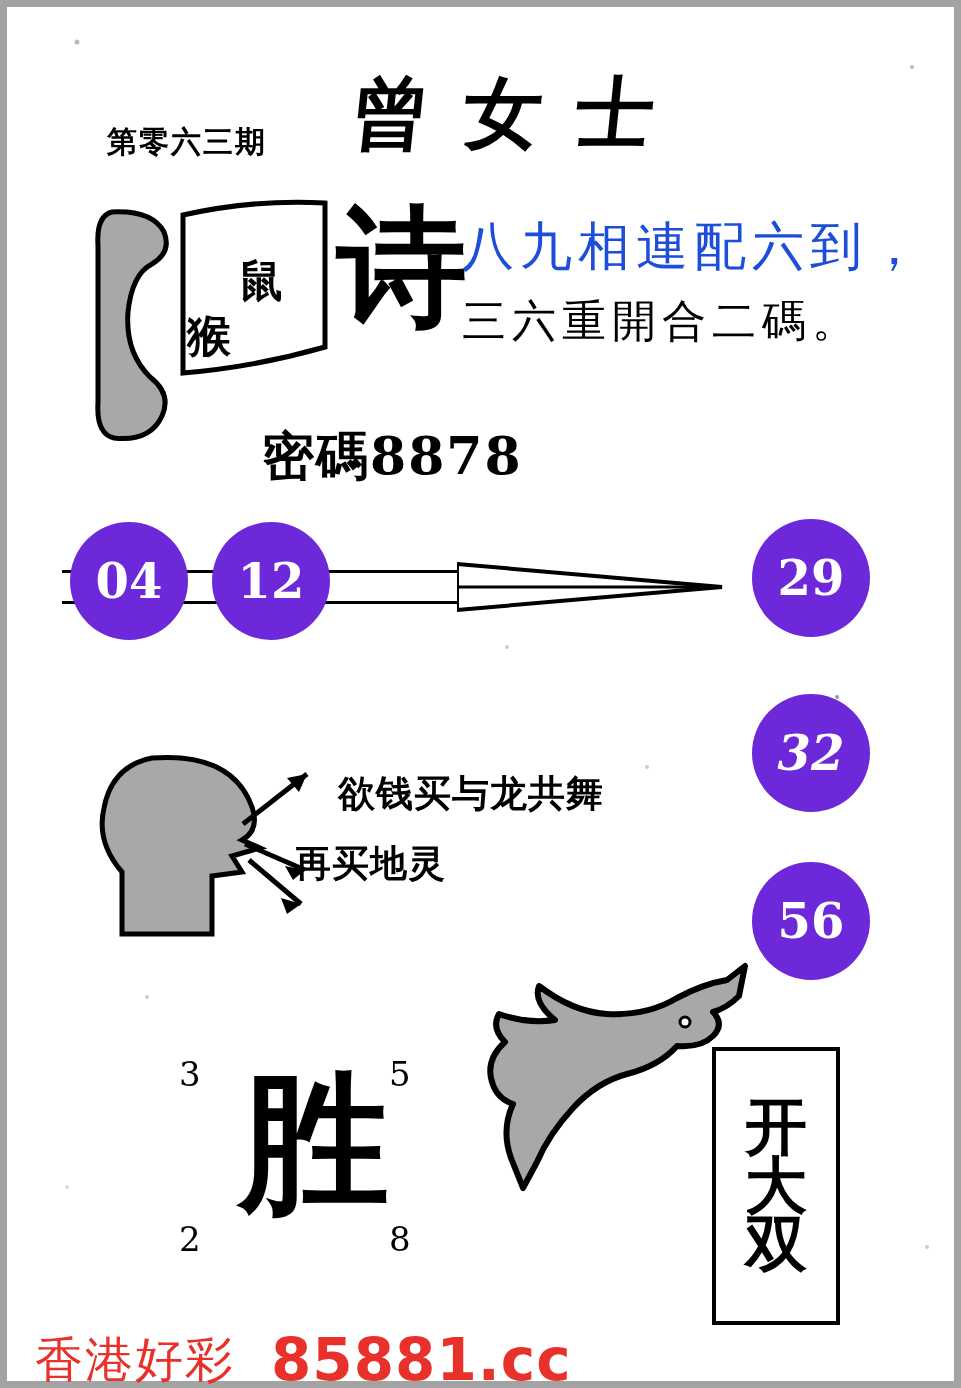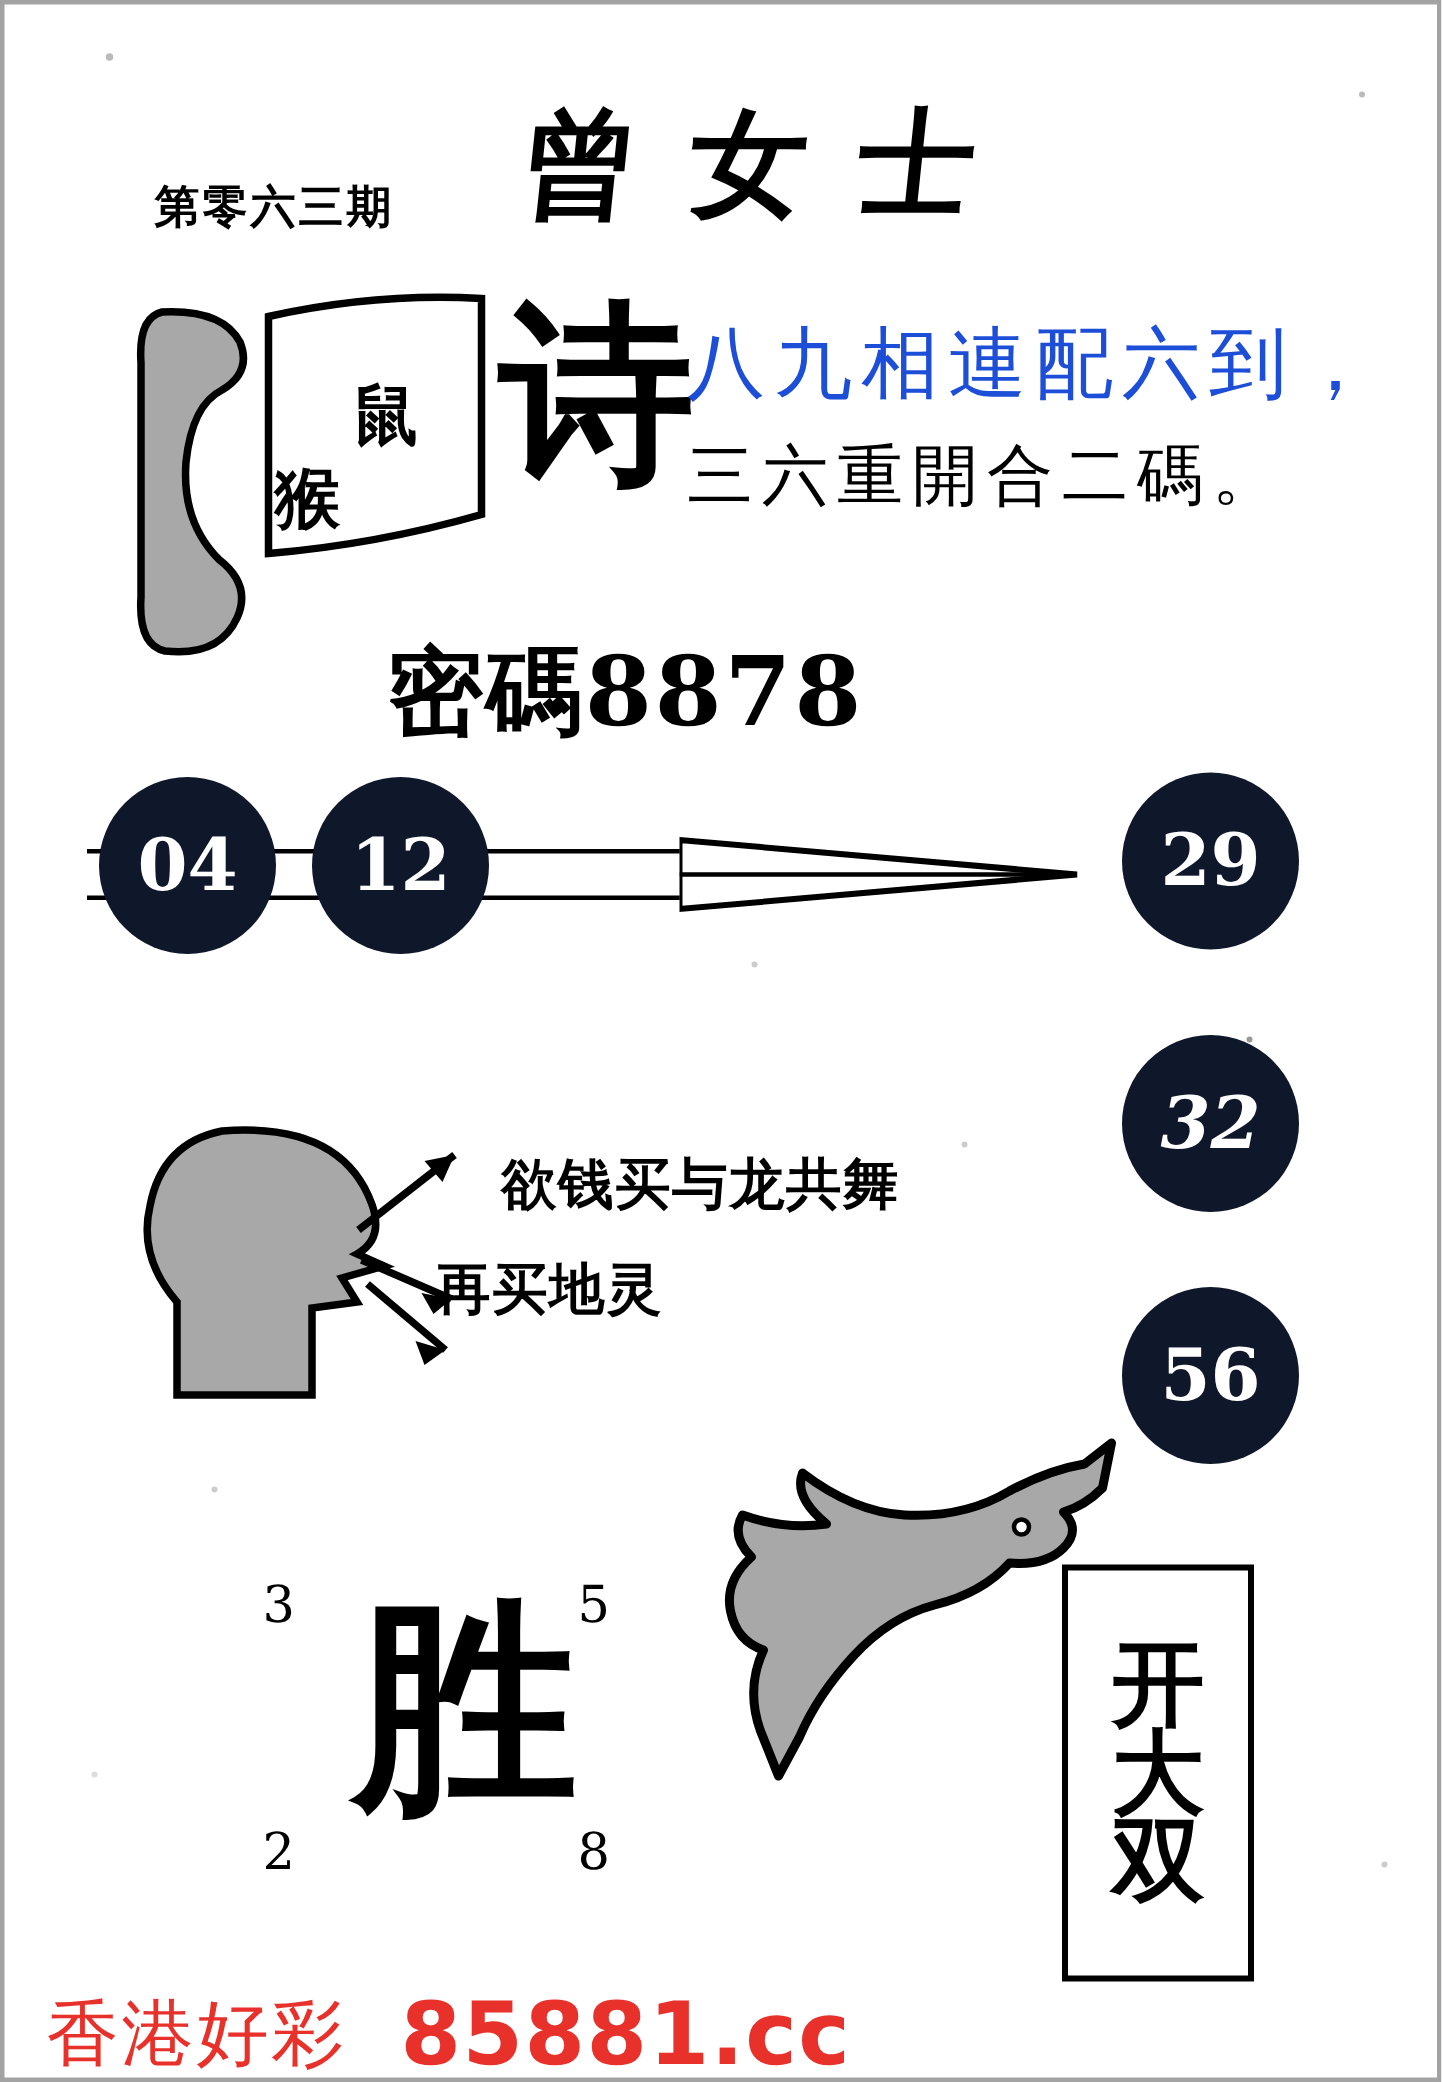--- a/index.html
+++ b/index.html
@@ -5,21 +5,21 @@
   html,body{margin:0;padding:0;}
   body{
     width:961px;height:1388px;
     background:#ffffff;
     font-family:"DejaVu Serif", serif;
     position:relative;
     overflow:hidden;
   }
   .page{
     position:absolute;left:0;top:0;width:961px;height:1388px;
-    border:3px solid #a3a3a3;box-sizing:border-box;
+    border:7px solid #a3a3a3;box-sizing:border-box;
     background:#fff;
   }
   
   .issue{
     position:absolute;left:100px;top:115px;
     font-size:30px;font-weight:bold;letter-spacing:2px;
     font-family:"DejaVu Serif", serif;color:#000;
   }
   .brand{
     position:absolute;left:345px;top:55px;
@@ -56,35 +56,35 @@
     font-size:52px;letter-spacing:6px;white-space:nowrap;
     font-family:"DejaVu Serif", serif;color:#1d4ed8;
   }
   .verse2{
     position:absolute;left:455px;top:285px;
     font-size:44px;letter-spacing:6px;white-space:nowrap;
     font-family:"DejaVu Serif", serif;color:#000;
   }
   .password{
     position:absolute;left:255px;top:415px;
-    font-size:64px;font-weight:bold;letter-spacing:2px;
+    font-size:52px;font-weight:bold;letter-spacing:2px;
     font-family:"DejaVu Serif", serif;color:#000;white-space:nowrap;
   }
   
   .ballrow{
     position:absolute;left:55px;top:515px;width:660px;height:125px;
   }
   .bar{
     position:absolute;left:0px;top:48px;width:470px;height:28px;
     background:#fff;border-top:3px solid #000;border-bottom:3px solid #000;
   }
   .ball{
     position:absolute;
     width:118px;height:118px;border-radius:50%;
-    background:#0f172a;color:#fff;
+    background:#6d28d9;color:#fff;
     display:flex;align-items:center;justify-content:center;
     font-size:48px;font-weight:bold;
     font-family:"DejaVu Serif", serif;
   }
   .b1{left:63px;top:515px;}
   .b2{left:205px;top:515px;}
   .b3{left:350px;top:515px;}
   .side-ball{left:745px;}
   .s1{top:512px;}
   .s2{top:687px;font-style:italic;}

